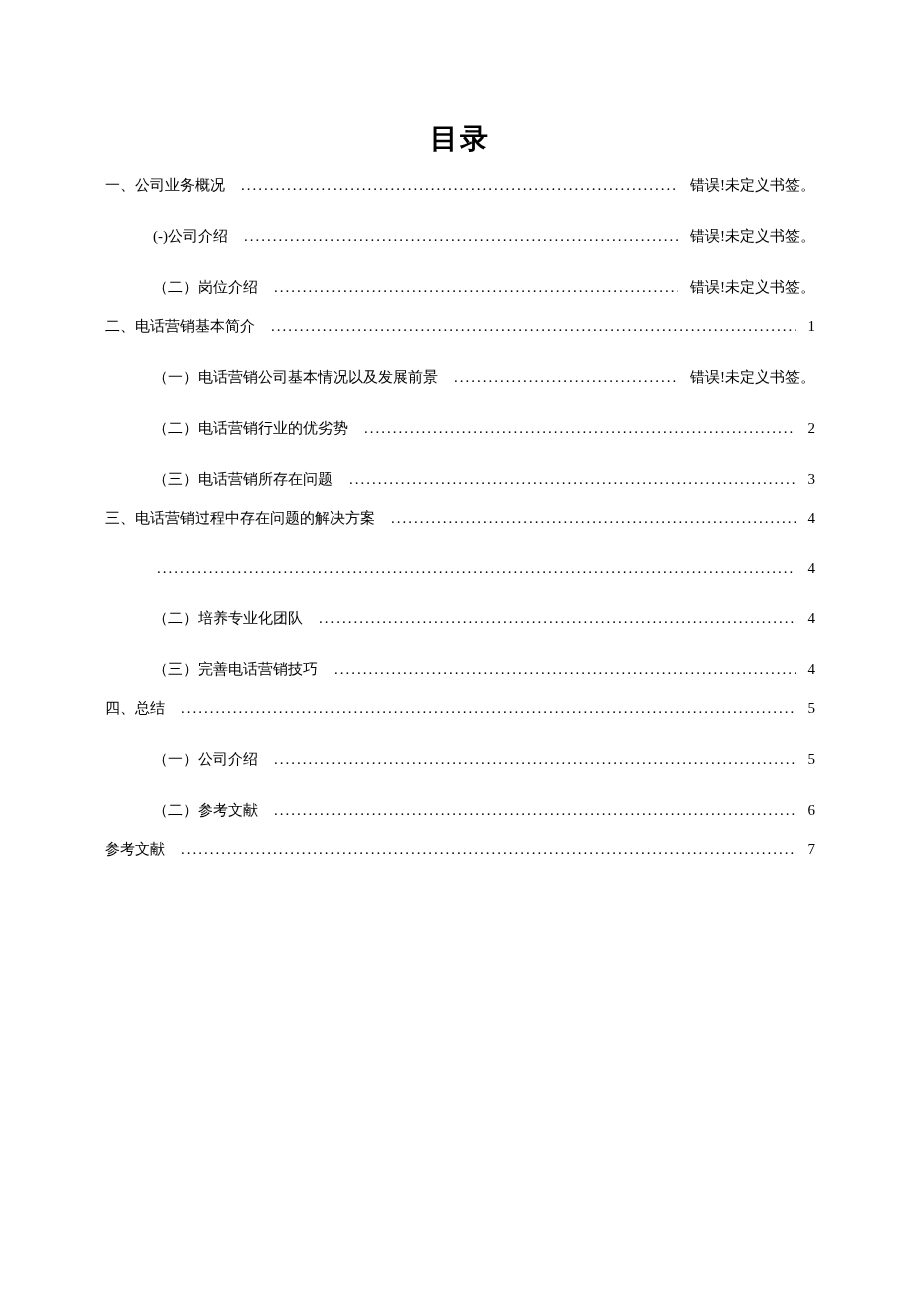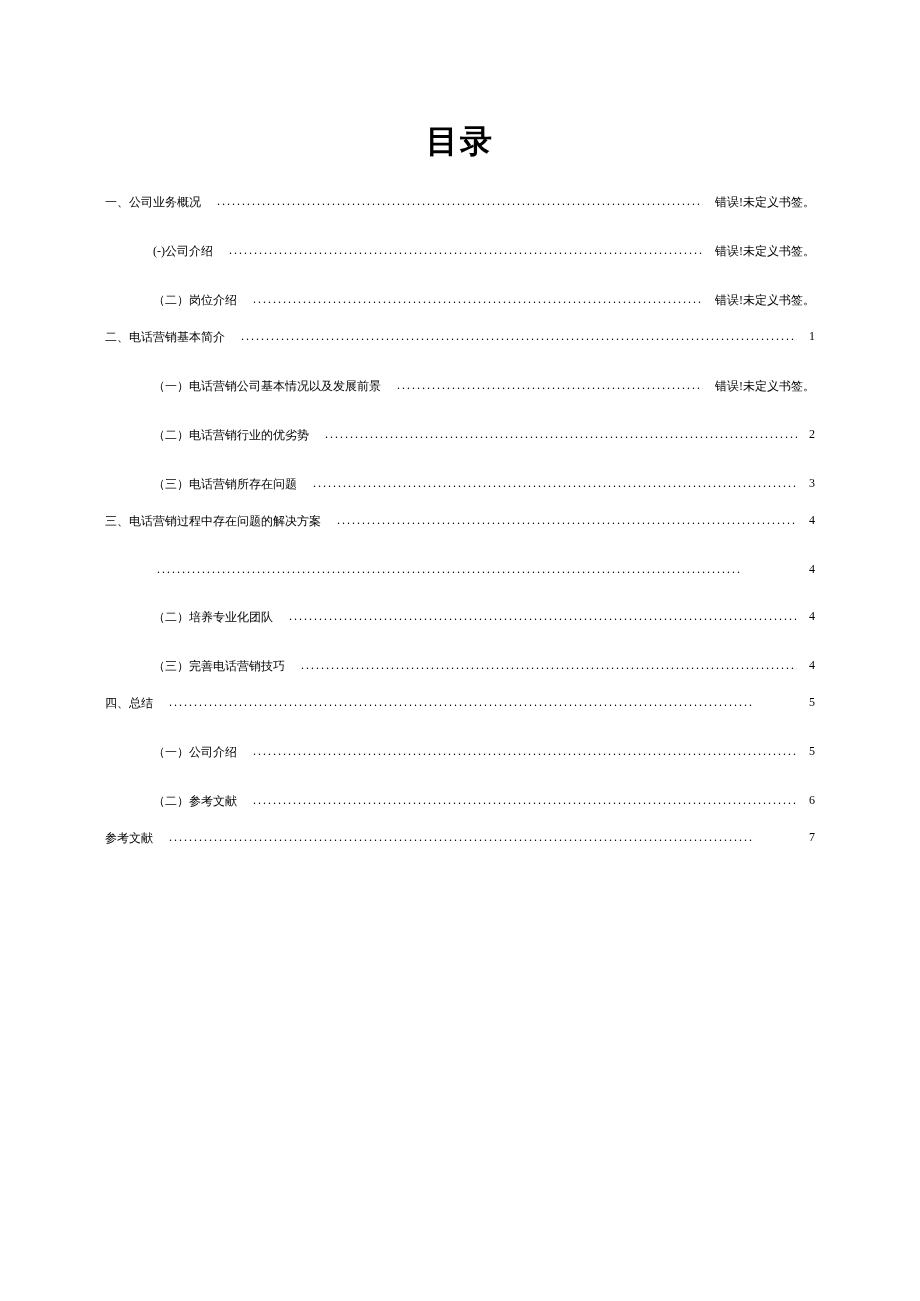--- a/index.html
+++ b/index.html
@@ -10,29 +10,29 @@
     body {
       background: #ffffff;
       width: 920px;
       height: 1301px;
       font-family: "SimSun", "宋体", serif;
       padding: 120px 105px 0 105px;
       color: #000000;
     }
     .title {
       text-align: center;
-      font-size: 32px;
+      font-size: 28px;
       font-weight: bold;
-      margin-bottom: 30px;
+      margin-bottom: 18px;
       letter-spacing: 2px;
     }
     .toc-entry {
       display: flex;
-      align-items: flex-start;
-      font-size: 12px;
+      align-items: center;
+      font-size: 15px;
       margin-bottom: 20px;
       white-space: nowrap;
       gap: 12px;
     }
     .toc-entry.level-1 {
       padding-left: 0;
     }
     .toc-entry.level-2 {
       padding-left: 48px;
       margin-top: 32px;

